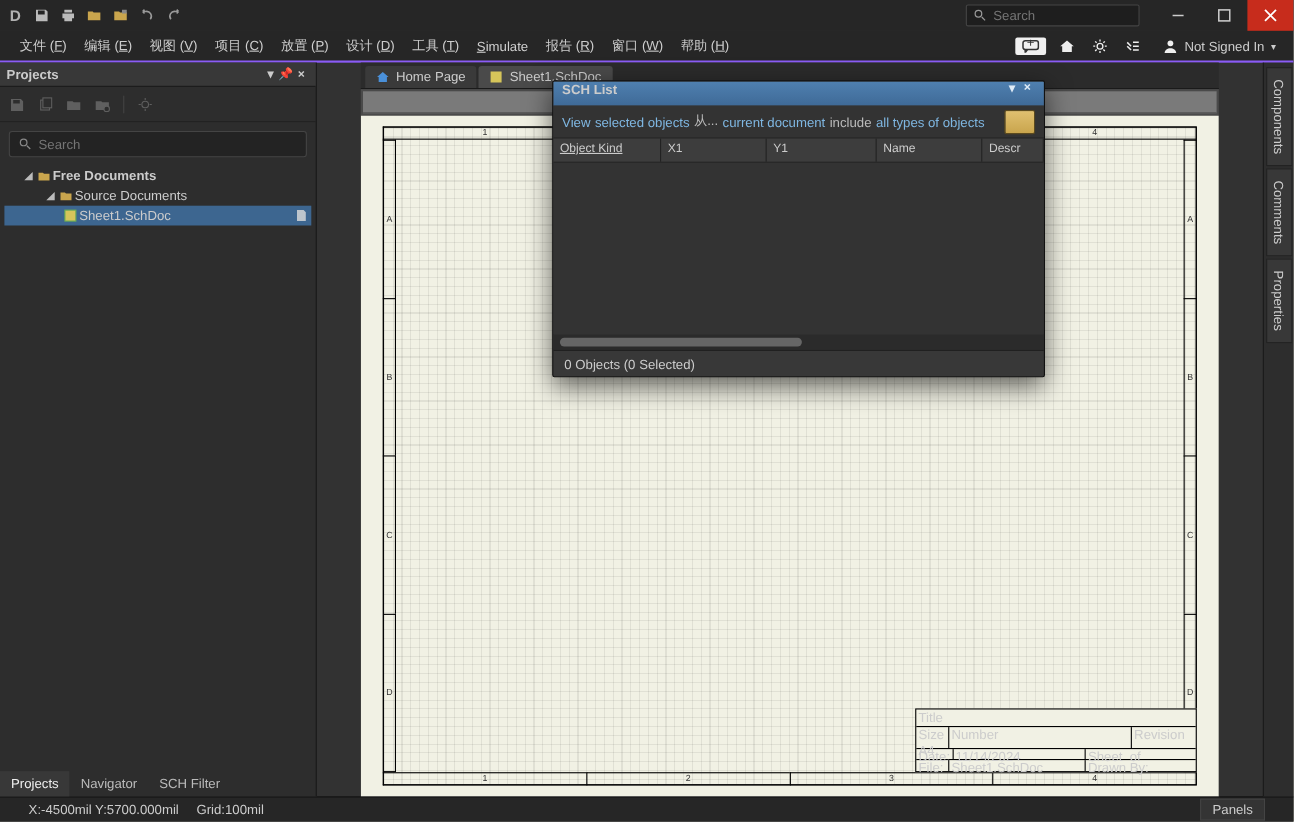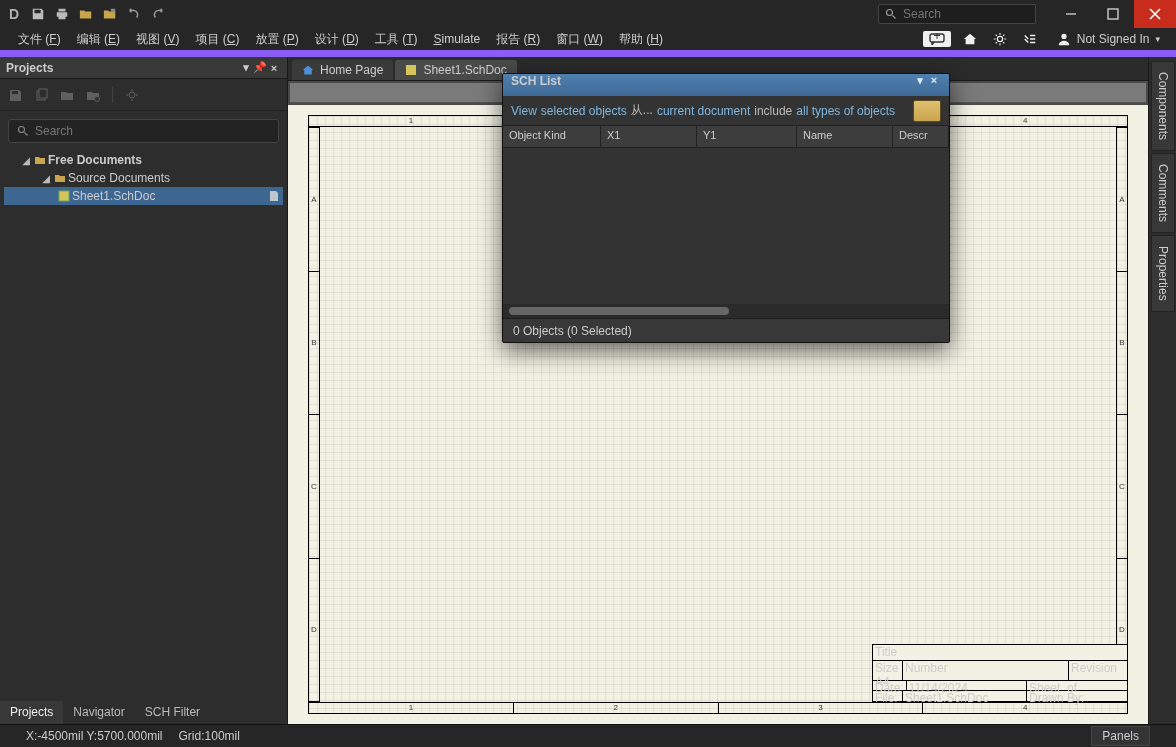--- a/index.html
+++ b/index.html
@@ -16,31 +16,31 @@
 .search-box svg { flex:none; }
 .search-box input { background:transparent; border:none; outline:none; color:#bbb; width:100%; margin-left:6px; font-size:12px; }
 .win-btns { display:flex; height:100%; margin-left:4px; }
 .win-btns > div { width:42px; display:flex; align-items:center; justify-content:center; cursor:pointer; }
 .win-min { color:#ccc; }
 .win-max { color:#ccc; }
 .win-close { background:#c72c1c; color:#fff; }
 .win-close svg { stroke:#fff; }
 
 
-.menubar { height:29px; background:#262626; border-bottom:7px solid #8b5cf6; display:flex; align-items:center; padding:0 8px 0 12px; gap:4px; }
+.menubar { height:29px; background:#262626; border-bottom:2px solid #8b5cf6; display:flex; align-items:center; padding:0 8px 0 12px; gap:4px; }
 .menubar .menu-item { padding:4px 6px; color:#d0d0d0; cursor:pointer; }
 .menubar .menu-item u { text-decoration:underline; }
 .menubar .spacer { flex:1; }
 .menubar .right-btns { display:flex; align-items:center; gap:8px; }
 .menubar .icon-btn { width:22px; height:20px; display:flex; align-items:center; justify-content:center; cursor:pointer; color:#ccc; }
 .menubar .signin { display:flex; align-items:center; gap:6px; padding:3px 8px; cursor:pointer; }
 .feedback-btn { background:#f0f0f0; border-radius:2px; padding:2px 6px; display:flex; align-items:center; justify-content:center; }
 
 
-.main { display:flex; height:calc(100% - 28px - 29px - 23px); }
+.main { display:flex; height:calc(100% - 28px - 29px - 23px);gap:40px; }
 .left-pane { width:288px; background:#2d2d2d; border-right:1px solid #1a1a1a; display:flex; flex-direction:column; }
 .panel-title { height:22px; background:#383838; border-bottom:1px solid #1a1a1a; display:flex; align-items:center; padding:0 6px; font-weight:bold; color:#ddd; }
 .panel-title .ptext { flex:1; }
 .panel-title .pbtn { width:14px; text-align:center; cursor:pointer; color:#ccc; font-size:11px; }
 .proj-toolbar { height:32px; display:flex; align-items:center; padding:0 8px; gap:12px; border-bottom:1px solid #222; }
 .proj-toolbar span { opacity:.55; cursor:pointer; }
 .proj-search { margin:8px 8px 6px 8px; background:#232323; border:1px solid #444; border-radius:3px; height:24px; display:flex; align-items:center; padding:0 8px; }
 .proj-search input { background:transparent; border:none; outline:none; color:#bbb; flex:1; margin-left:6px; }
 .tree { padding:2px 4px; flex:1; overflow:auto; }
 .tree-row { display:flex; align-items:center; height:18px; padding:0 4px; white-space:nowrap; cursor:pointer; }
@@ -420,21 +420,21 @@
   <div class="fp-filterbar">
     <span class="link">View</span>
     <span class="link">selected objects</span>
     <span class="from">从...</span>
     <span class="link">current document</span>
     <span class="plain">include</span>
     <span class="link">all types of objects</span>
     <div class="folder-ic"></div>
   </div>
   <div class="fp-header">
-    <div style="width:98px;">Object Kind</div>
+    <div style="width:98px;text-decoration:underline;">Object Kind</div>
     <div style="width:96px;">X1</div>
     <div style="width:100px;">Y1</div>
     <div style="width:96px;">Name</div>
     <div style="flex:1;">Descr</div>
   </div>
   <div class="fp-body"></div>
   <div class="fp-scrollbar">
     <div class="thumb"></div>
   </div>
   <div class="fp-footer">

